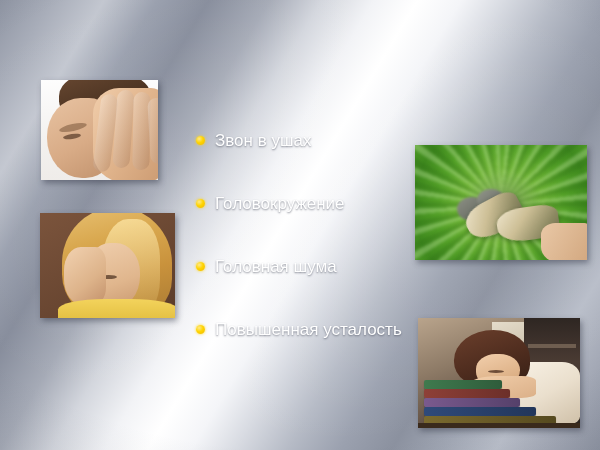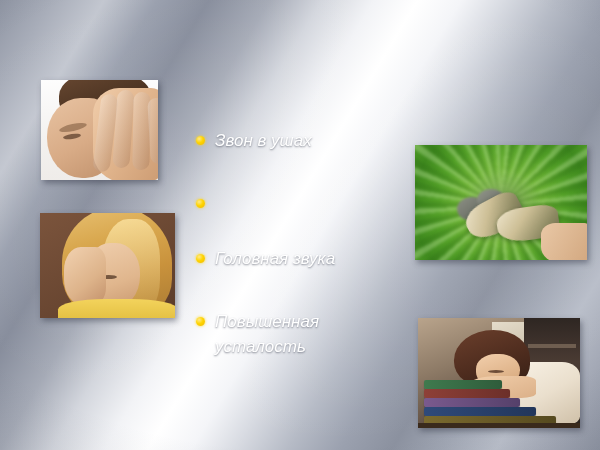--- a/index.html
+++ b/index.html
@@ -49,21 +49,20 @@
     letter-spacing:0px;
     text-shadow:1px 1px 0 rgba(255,255,255,0.55), 2px 2px 2px rgba(40,40,90,0.30);
     white-space:pre-line;
     z-index:6;
   }
 
   
   #bullets{
     position:absolute;left:196px;top:128px;width:215px;
     z-index:5;
-    font-style:italic;
   }
   .bullet-row{
     position:relative;
     display:flex;align-items:flex-start;
     margin-bottom:38px;
   }
   .bullet-row:last-child{margin-bottom:0;}
   .dot{
     flex:0 0 auto;
     width:9px;height:9px;border-radius:50%;
@@ -207,24 +206,25 @@
     <div class="shirt"></div>
   </div>
 
   <div id="bullets">
     <div class="bullet-row">
       <span class="dot"></span>
       <span class="btext">Звон в ушах</span>
     </div>
     <div class="bullet-row">
       <span class="dot"></span>
-    </div>
-    <div class="bullet-row">
-      <span class="dot"></span>
-      <span class="btext">Головная звука</span>
+      <span class="btext">Головокружение</span>
+    </div>
+    <div class="bullet-row">
+      <span class="dot"></span>
+      <span class="btext">Головная шума</span>
     </div>
     <div class="bullet-row">
       <span class="dot"></span>
       <span class="btext">Повышенная усталость</span>
     </div>
   </div>
 
   <div class="photo" id="photo-dizzy">
     <div class="grass"></div>
     <div class="swirl"></div>

